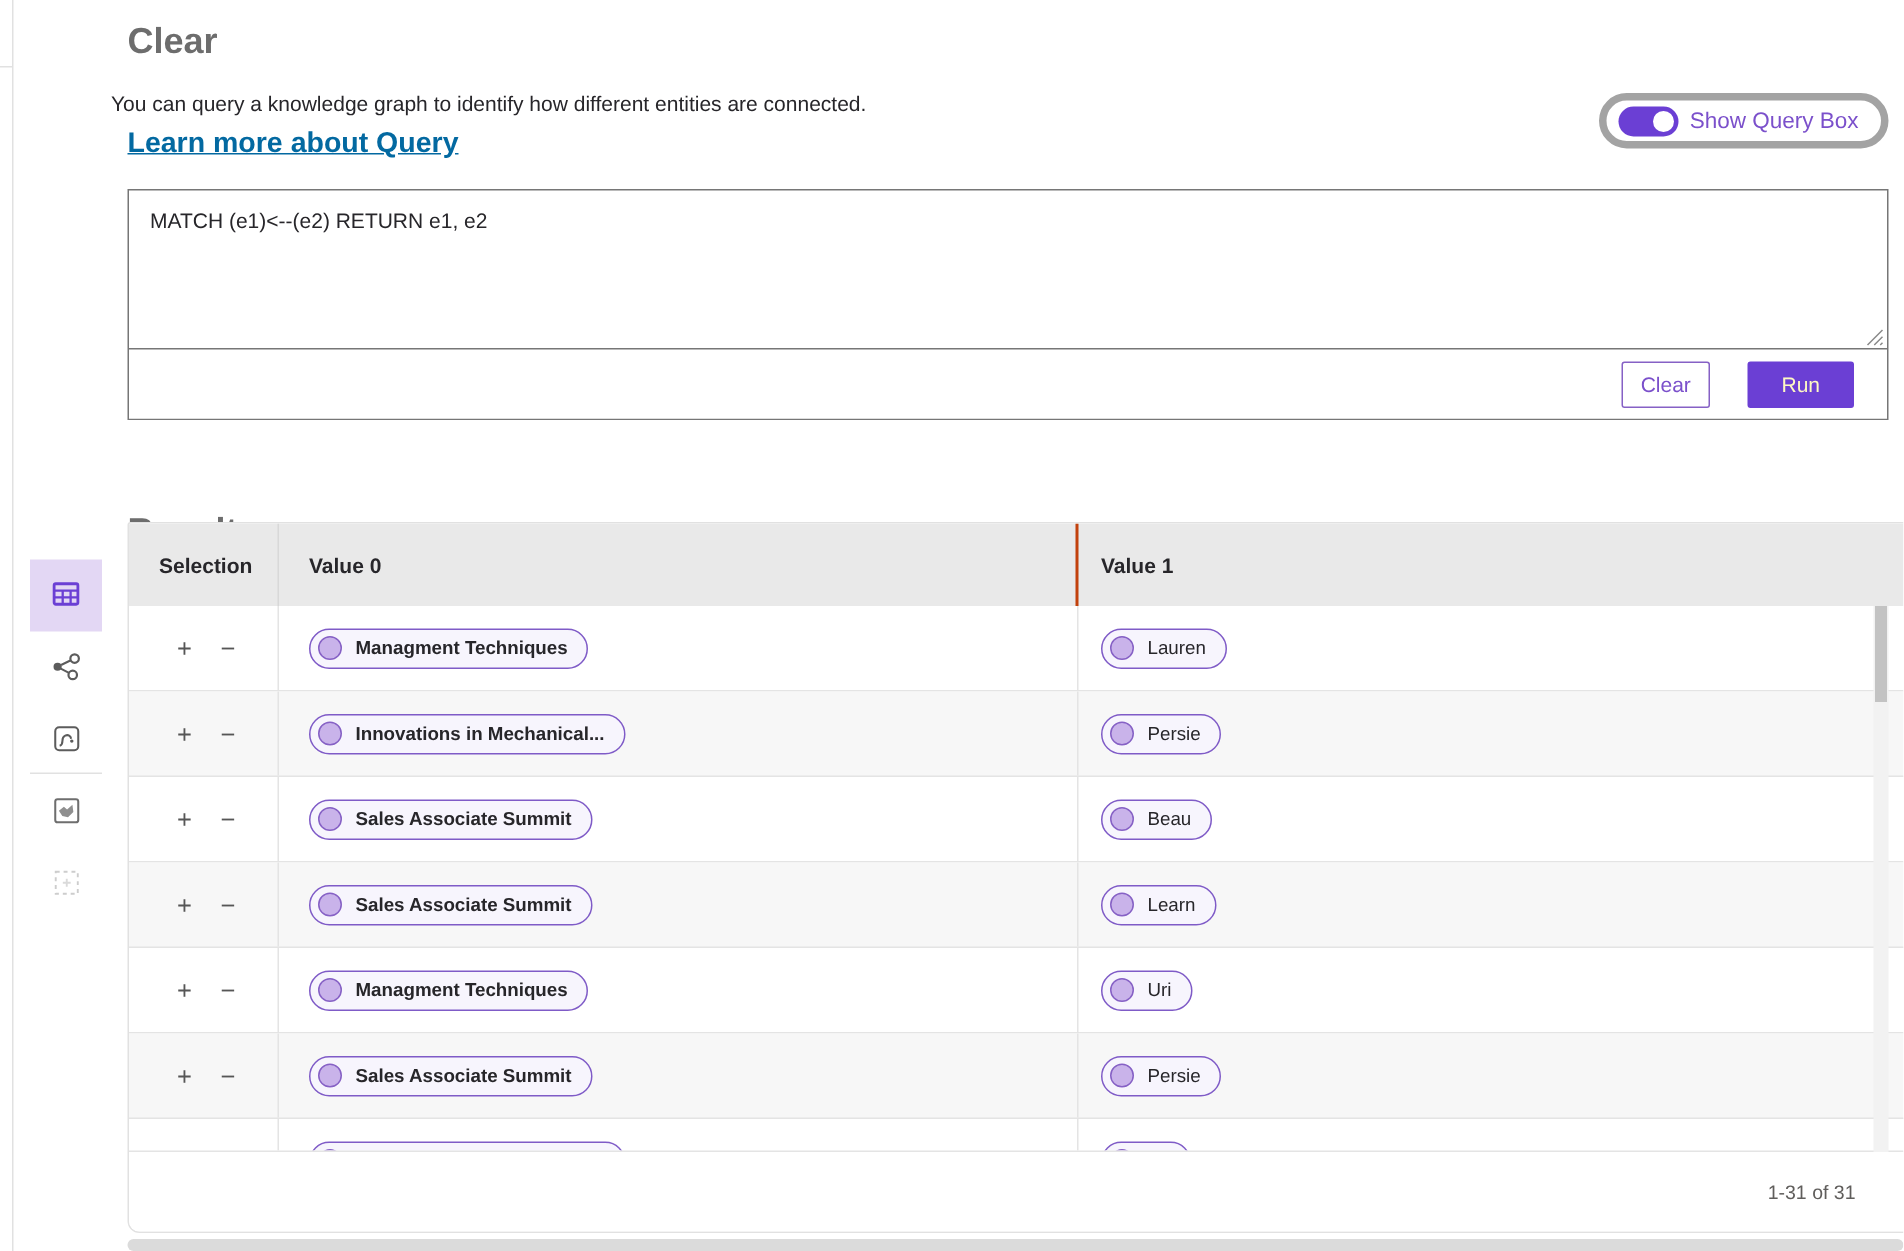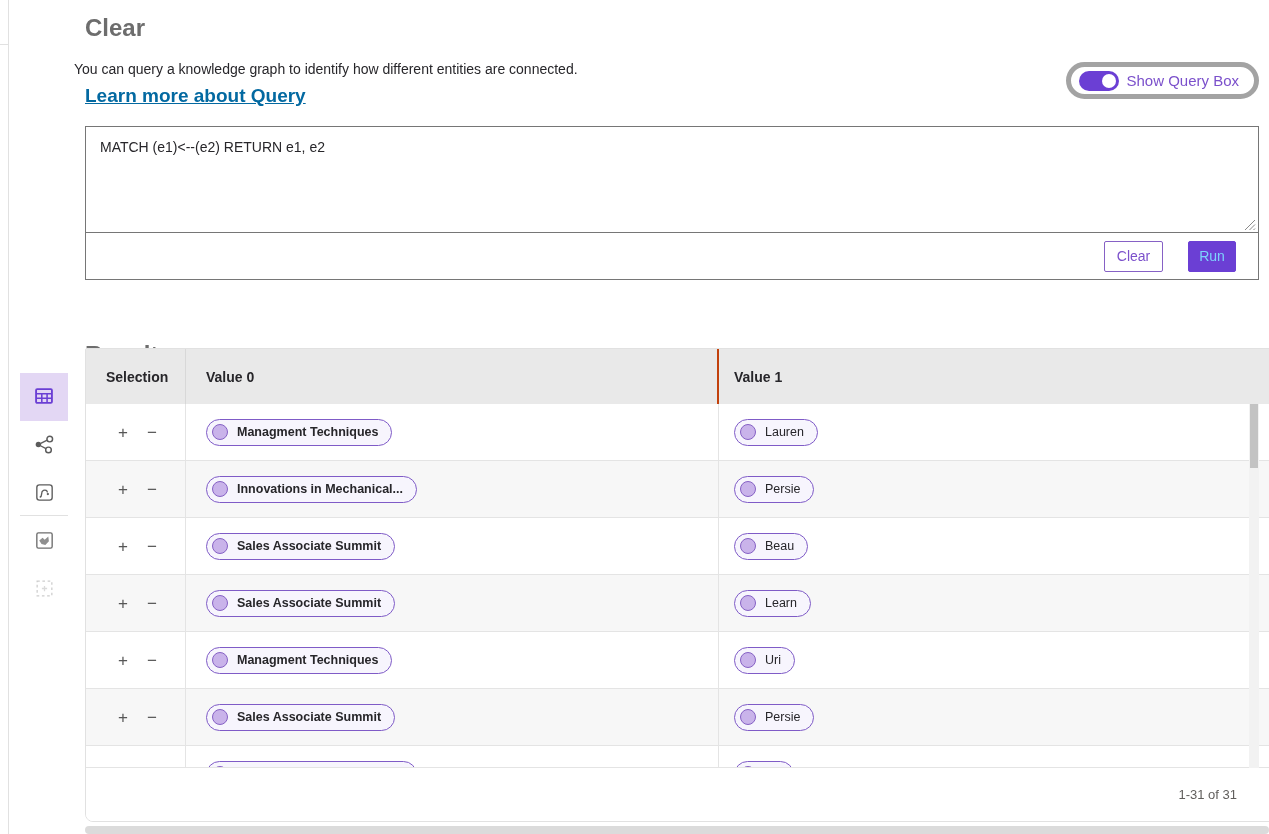--- a/index.html
+++ b/index.html
@@ -20,21 +20,21 @@
   .toggle-label { font-size:15px; color:#7b50cb; white-space:nowrap; }
 
   .query-box { position:absolute; left:85px; top:126px; width:1174px; height:154px; border:1px solid #767676; background:#fff; }
   .query-input { display:block; width:100%; height:105px; border:none; outline:none; resize:none; background:transparent;
                  padding:12px 14px; font-family:"Liberation Sans", sans-serif; font-size:14px; color:#27262a; }
   .grip { position:absolute; right:2px; top:91px; line-height:0; cursor:nwse-resize; }
   .query-footer { position:absolute; left:0; right:0; bottom:0; height:47px; border-top:1px solid #767676;
                   display:flex; align-items:center; justify-content:flex-end; gap:25px; padding-right:22px; background:#fff; }
   .btn { height:31px; border-radius:2px; font-family:"Liberation Sans", sans-serif; font-size:14px; cursor:pointer; }
   .btn-outline { width:59px; background:#fff; border:1px solid #8661c5; color:#7b50cb; }
-  .btn-solid   { width:48px; background:#6b3fd4; border:1px solid #6b3fd4; color:#7dd3fc; }
+  .btn-solid   { width:71px; background:#6b3fd4; border:1px solid #6b3fd4; color:#fef9c3; }
 
   .results-title { position:absolute; left:85px; top:301px; font-size:24px; font-weight:bold; color:#6d6d6d;margin-top:40px; }
 
   .rail-tab { position:absolute; background:none; border:none; cursor:pointer; display:flex; align-items:center; justify-content:center; padding:0; }
   .rail-tab.selected { left:20px; top:373px; width:48px; height:48px; background:#e3d7f4; }
   .rail-sm { left:32px; width:24px; height:24px; }
   .rail-divider { position:absolute; left:20px; top:515px; width:48px; height:1px; background:#e1e1e1; }
 
   .results-table { position:absolute; left:85px; top:348px; width:1261px; height:474px; background:#fff;
                    border:1px solid #e1e1e1; border-radius:2px 2px 8px 8px; overflow:hidden; }

